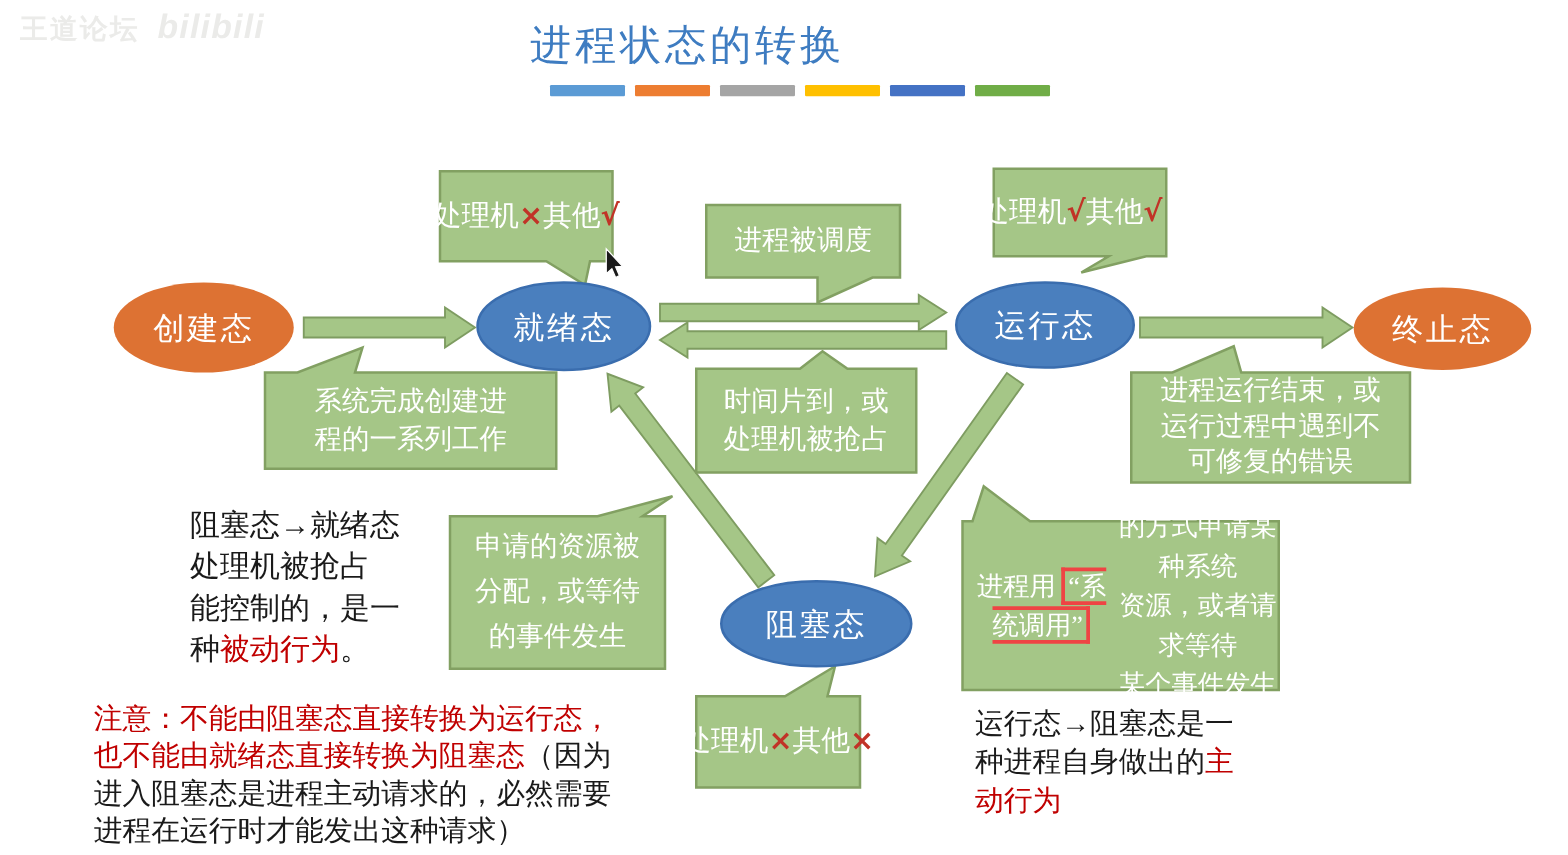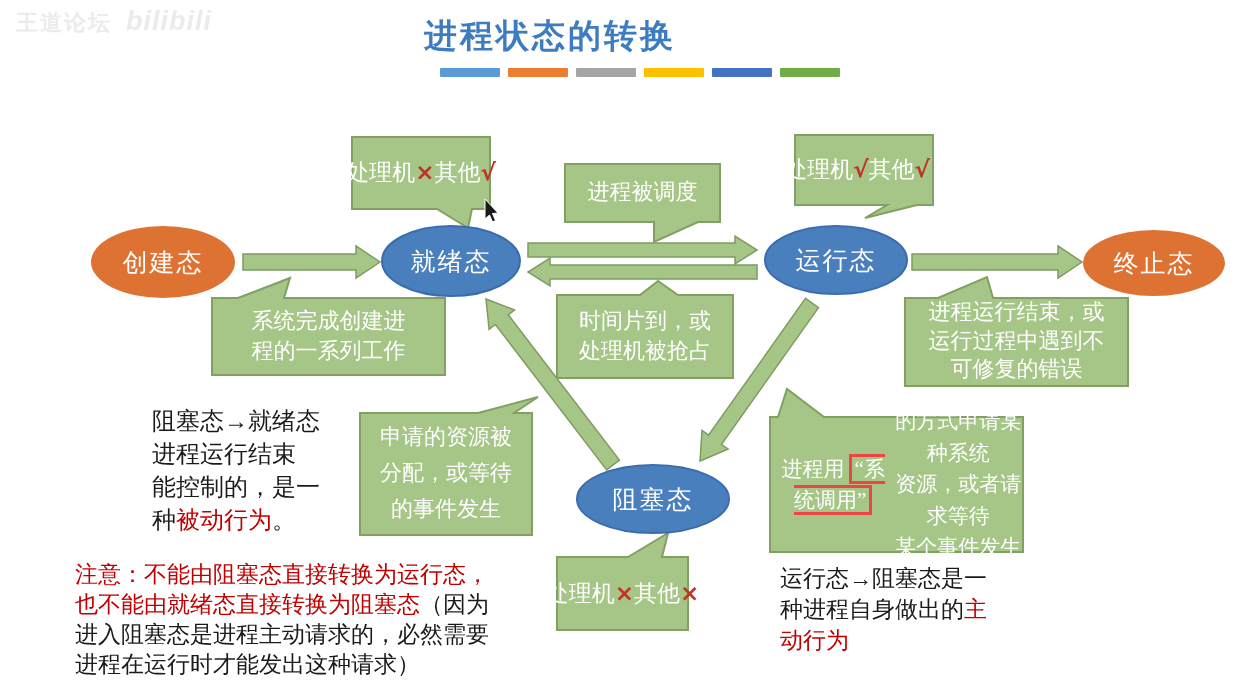--- a/index.html
+++ b/index.html
@@ -4,21 +4,21 @@
 <style>
   html,body{margin:0;padding:0;background:#fff;}
   #stage{position:relative;width:1254px;height:684px;background:#fff;overflow:hidden;
          font-family:"Liberation Serif","DejaVu Serif",serif;}
   #shapes{position:absolute;left:0;top:0;z-index:0;}
   .watermark{position:absolute;left:16px;top:6px;z-index:1;color:#ebebe9;font-weight:bold;
              font-family:"Liberation Sans","DejaVu Sans",sans-serif;}
   .watermark .site{font-size:22px;letter-spacing:2px;}
   .watermark .logo{font-size:27px;font-style:italic;margin-left:14px;letter-spacing:1px;}
   .page-title{position:absolute;left:0;top:14px;width:1100px;text-align:center;z-index:2;
-              font-size:33px;font-weight:bold;color:#3e7cc1;letter-spacing:3px;}
+              font-size:33px;font-weight:normal;color:#3e7cc1;letter-spacing:3px;}
   .divider{position:absolute;left:440px;top:68px;width:400px;height:9px;display:flex;gap:8px;z-index:2;}
   .divider .bar{flex:1;height:9px;border-radius:1px;}
   .state-label{position:absolute;z-index:2;color:#fff;font-size:25px;text-align:center;
                display:flex;align-items:center;justify-content:center;letter-spacing:2px;}
   .callout-text{position:absolute;z-index:2;color:#fff;text-align:center;display:flex;
                 flex-direction:row;align-items:center;justify-content:center;
                 white-space:pre-line;line-height:1.35;}
   .flag-line{white-space:nowrap;}
   .mark{color:#c13327;font-weight:bold;font-family:"DejaVu Sans",sans-serif;}
   .note{position:absolute;z-index:2;color:#1a1a1a;white-space:pre-line;}
@@ -92,21 +92,21 @@
 可修复的错误</div>
   <div class="callout-text" style="left:360px;top:413px;width:172px;height:88px;font-size:22px;line-height:1.65;margin-top:16px;">申请的资源被
 分配，或等待
 的事件发生</div>
 
   <div class="callout-text" style="left:772px;top:420px;width:250px;height:130px;font-size:21px;line-height:1.5;"><div><span>进程用</span><span class="syscall-box">“系统调用”</span></div><div style="white-space:pre-line;">的方式申请某种系统
 资源，或者请求等待
 某个事件发生</div></div>
 
   <div class="note" style="left:152px;top:405px;width:250px;font-size:24px;line-height:33px;"><span>阻塞态→就绪态
-进程运行结束
+处理机被抢占
 能控制的，是一
 种</span><span class="red">被动行为</span><span>。</span></div>
 
   <div class="note" style="left:75px;top:560px;width:480px;font-size:23px;line-height:30px;"><span class="red">注意：不能由阻塞态直接转换为运行态，
 也不能由就绪态直接转换为阻塞态</span><span>（因为
 进入阻塞态是进程主动请求的，必然需要
 进程在运行时才能发出这种请求）</span></div>
 
   <div class="note" style="left:780px;top:563px;width:260px;font-size:23px;line-height:31px;"><span>运行态→阻塞态是一
 种进程自身做出的</span><span class="red">主

